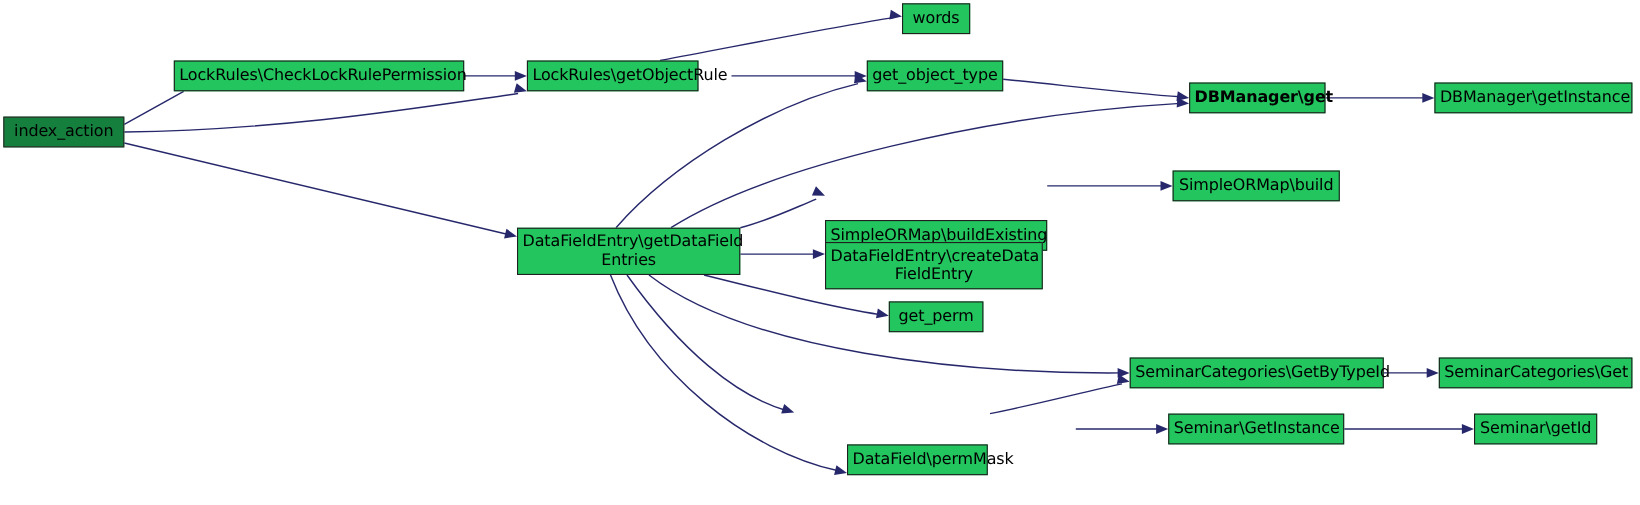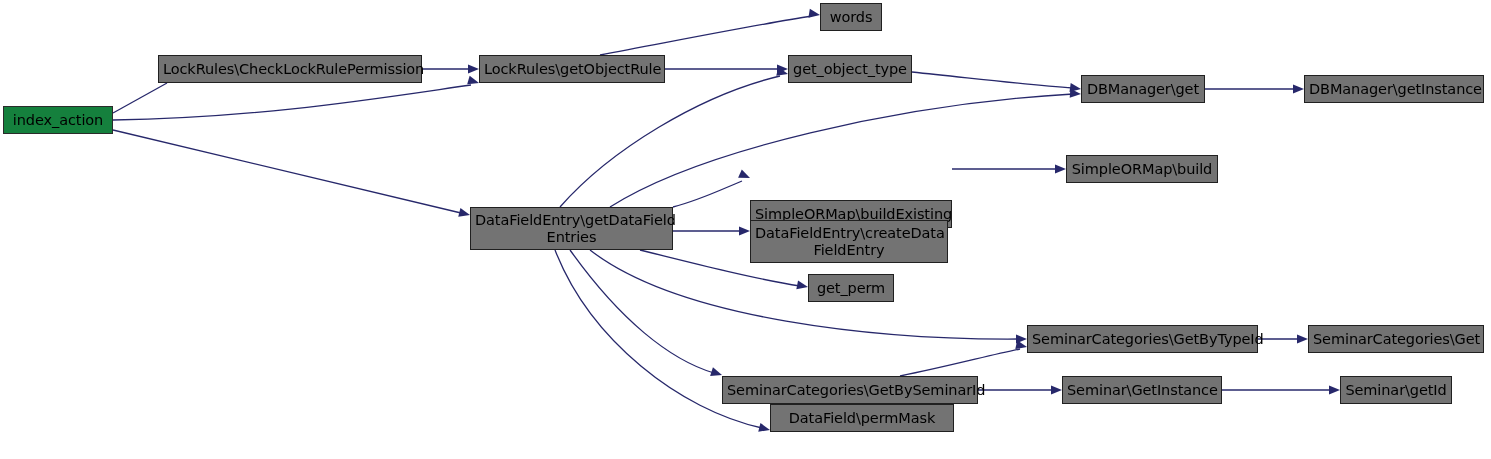--- a/index.html
+++ b/index.html
@@ -21,21 +21,21 @@
     left: 0;
     top: 0;
     width: 1491px;
     height: 459px;
     pointer-events: none;
   }
   .node {
     position: absolute;
     box-sizing: border-box;
     border: 1px solid #202020;
-    background: #737373;
+    background: #22c55e;
     color: #000000;
     font-size: 14.5px;
     line-height: 1.12;
     display: flex;
     align-items: center;
     justify-content: center;
     text-align: center;
     white-space: pre-line;
     letter-spacing: -0.1px;
     padding: 0 4px;
@@ -93,31 +93,30 @@
       <polygon points="0,0 -11,-4.5 -11,4.5" fill="#27286b" transform="translate(1027,347) rotate(12)"></polygon>
       <path d="M1258,339 L1300,339" fill="none" stroke="#27286b" stroke-width="1.3"></path>
       <polygon points="0,0 -11,-4.5 -11,4.5" fill="#27286b" transform="translate(1308,339) rotate(0)"></polygon>
       <path d="M978,390 L1054,390" fill="none" stroke="#27286b" stroke-width="1.3"></path>
       <polygon points="0,0 -11,-4.5 -11,4.5" fill="#27286b" transform="translate(1062,390) rotate(0)"></polygon>
       <path d="M1222,390 L1332,390" fill="none" stroke="#27286b" stroke-width="1.3"></path>
       <polygon points="0,0 -11,-4.5 -11,4.5" fill="#27286b" transform="translate(1340,390) rotate(0)"></polygon>
     </svg>
 <div class="node current" style="left: 3px; top: 106px; width: 110px; height: 28px;"><span class="lbl">index_action</span></div>
     <div class="node" style="left: 158px; top: 55px; width: 264px; height: 28px;"><span class="lbl">LockRules\CheckLockRulePermission</span></div>
-    <div class="node" style="left: 479px; top: 55px; width: 186px; height: 28px; align-items: center;"><span class="lbl">LockRules\getObjectRule</span></div>
+    <div class="node" style="left: 479px; top: 55px; width: 156px; height: 28px; align-items: center;"><span class="lbl">LockRules\getObjectRule</span></div>
     <div class="node" style="left: 820px; top: 3px; width: 62px; height: 28px;"><span class="lbl">words</span></div>
     <div class="node" style="left: 788px; top: 55px; width: 124px; height: 28px;"><span class="lbl">get_object_type</span></div>
-    <div class="node" style="left: 1081px; top: 75px; width: 124px; height: 28px;"><span class="lbl">DBManager\get</span></div>
+    <div class="node" style="left: 1081px; top: 75px; width: 124px; height: 28px; font-weight: bold;"><span class="lbl">DBManager\get</span></div>
     <div class="node" style="left: 1304px; top: 75px; width: 180px; height: 28px;"><span class="lbl">DBManager\getInstance</span></div>
     <div class="node" style="left: 750px; top: 155px; width: 202px; height: 28px; margin-top: 45px;"><span class="lbl">SimpleORMap\buildExisting</span></div>
     <div class="node" style="left: 1066px; top: 155px; width: 152px; height: 28px;"><span class="lbl">SimpleORMap\build</span></div>
     <div class="node" style="left: 470px; top: 207px; width: 203px; height: 43px;"><span class="lbl">DataFieldEntry\getDataField
 Entries</span></div>
     <div class="node" style="left: 750px; top: 220px; width: 198px; height: 43px;"><span class="lbl">DataFieldEntry\createData
 FieldEntry</span></div>
     <div class="node" style="left: 808px; top: 274px; width: 86px; height: 28px;"><span class="lbl">get_perm</span></div>
     <div class="node" style="left: 1027px; top: 325px; width: 231px; height: 28px;"><span class="lbl">SeminarCategories\GetByTypeId</span></div>
     <div class="node" style="left: 1308px; top: 325px; width: 176px; height: 28px; align-items: center;"><span class="lbl">SeminarCategories\Get</span></div>
-    <div class="node" style="left: 722px; top: 376px; width: 256px; height: 28px;"><span class="lbl">SeminarCategories\GetBySeminarId</span></div>
     <div class="node" style="left: 1062px; top: 376px; width: 160px; height: 28px;"><span class="lbl">Seminar\GetInstance</span></div>
     <div class="node" style="left: 1340px; top: 376px; width: 112px; height: 28px;"><span class="lbl">Seminar\getId</span></div>
-    <div class="node" style="left: 770px; top: 404px; width: 184px; height: 28px;"><span class="lbl">DataField\permMask</span></div>
+    <div class="node" style="left: 770px; top: 404px; width: 128px; height: 28px;"><span class="lbl">DataField\permMask</span></div>
   </div>
 
 </body></html>

